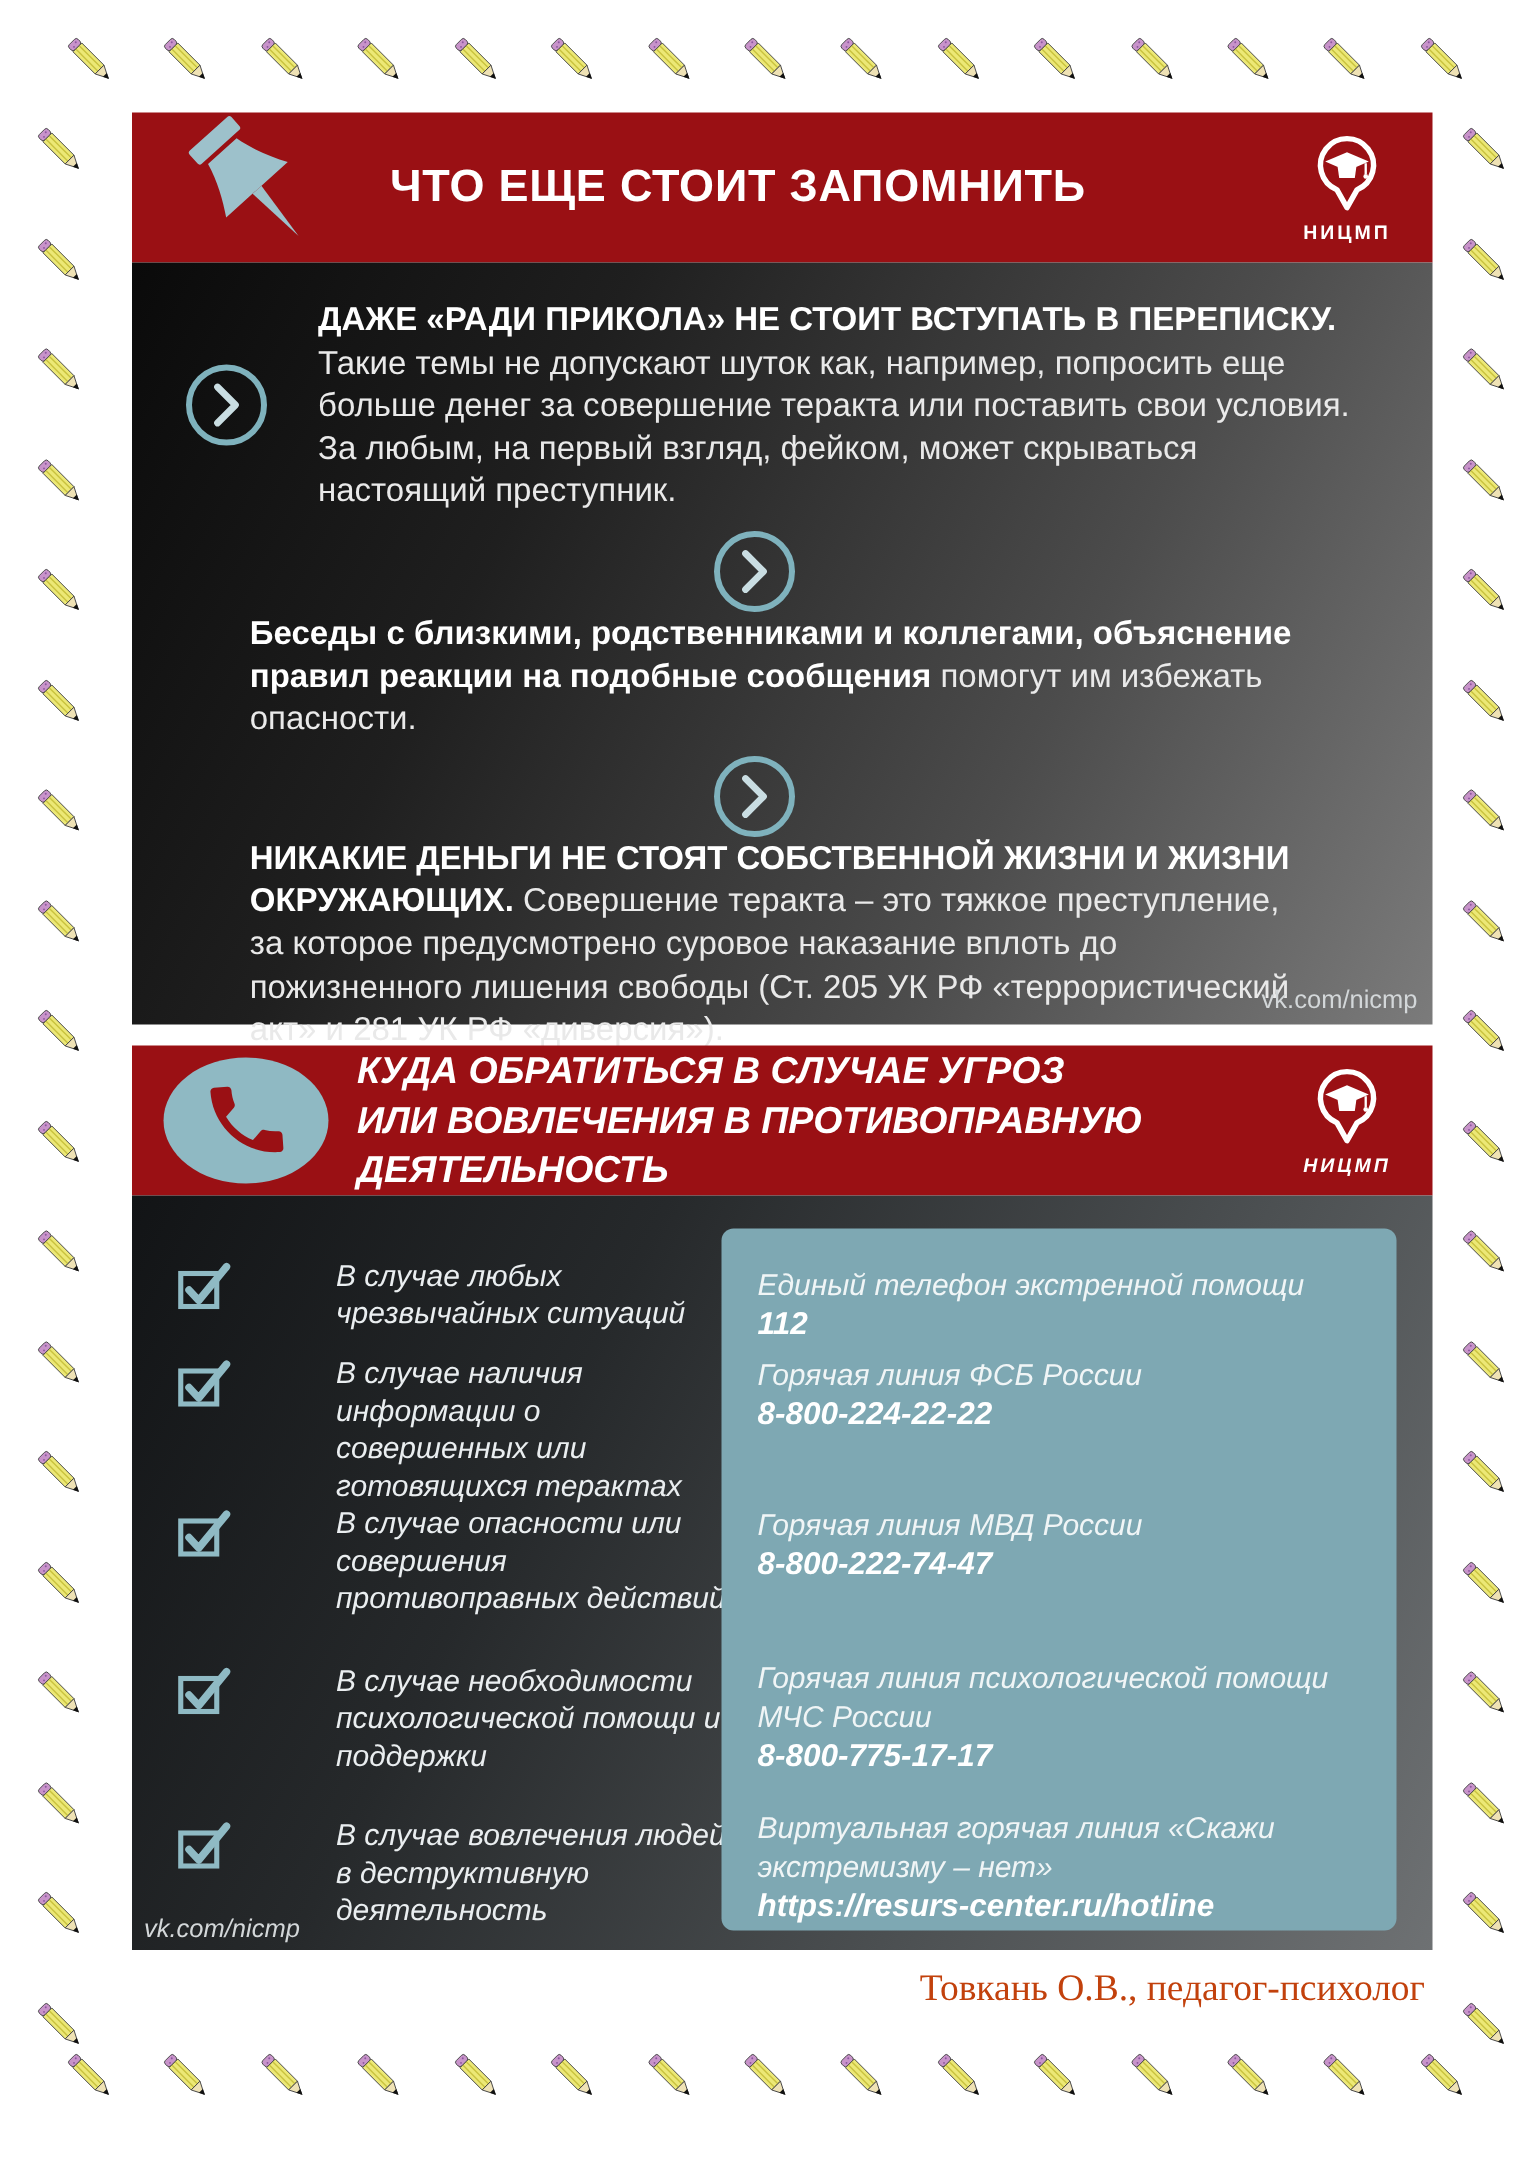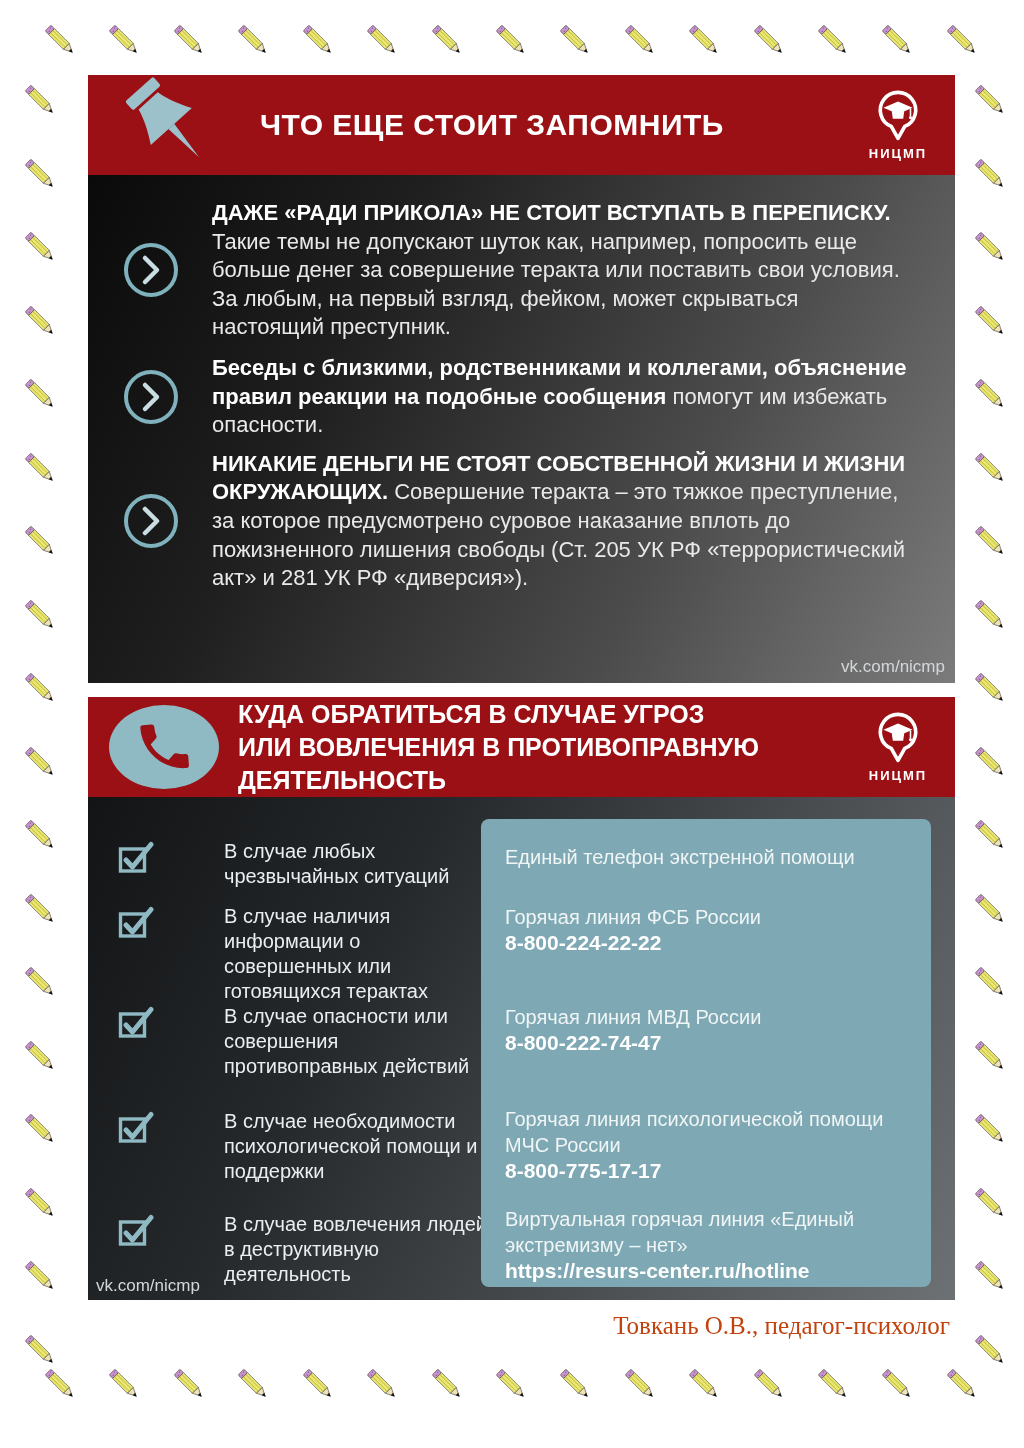--- a/index.html
+++ b/index.html
@@ -11,21 +11,21 @@
   
   .strip { position:absolute; display:flex; justify-content:space-between; pointer-events:none; }
   .strip-top    { left:42px; right:42px; top:34px; height:30px; flex-direction:row; }
   .strip-bottom { left:42px; right:42px; top:1378px; height:30px; flex-direction:row; }
   .strip-left   { left:22px; top:94px; bottom:90px; width:30px; flex-direction:column; }
   .strip-right  { right:22px; top:94px; bottom:90px; width:30px; flex-direction:column; }
   .pencil { width:38px; height:14px; transform:rotate(45deg); flex:0 0 auto; overflow:visible; }
   
   .panel { position:absolute; left:88px; width:867px; }
   .panel-1 { top:75px; height:608px; }
-  .panel-2 { top:697px; height:603px; }
+  .panel-2 { top:697px; height:603px;font-style:italic; }
   .panel-header {
     height:100px; background:#9a1014; display:flex; align-items:center; color:#fff;
   }
   .panel-body {
     position:relative; color:#ececec;
   }
   .body-1 {
     height:508px; padding:24px 40px 0 36px;
     background:linear-gradient(117deg, #0a0a0a 0%, #1f1f1f 30%, #4c4c4c 68%, #7b7b7b 100%);
   }
@@ -34,21 +34,21 @@
     background:linear-gradient(117deg, #121416 0%, #26292b 32%, #4c5052 68%, #6e7173 100%);
   }
   .panel-title { font-size:30px; font-weight:700; letter-spacing:.5px; margin-left:16px; }
   .panel-title-2 { font-size:25px; font-weight:700; line-height:1.32; white-space:pre-line; margin-left:18px; }
   .pushpin { width:148px; height:92px; margin-left:8px; overflow:visible; flex:0 0 auto; }
   .phone-badge { width:112px; height:86px; margin-left:20px; flex:0 0 auto; overflow:visible; }
   .logo { margin-left:auto; margin-right:14px; width:86px; text-align:center; flex:0 0 auto; }
   .logo-text { font-size:13px; font-weight:700; letter-spacing:2px; margin-top:1px; }
   
   .bullet-row { display:flex; align-items:center; }
-  .bullet-row + .bullet-row { margin-top:12px; }
+  .bullet-row + .bullet-row { margin-top:12px;flex-direction:column; }
   .bullet-row.gap-big { margin-top:10px; }
   .chevron-circle {
     width:54px; height:54px; border:4px solid #7fb2bd; border-radius:50%;
     flex:0 0 auto; margin-right:34px; display:flex; align-items:center; justify-content:center;
   }
   .bullet-text { font-size:22px; line-height:1.3; max-width:706px; color:#e9e9e9; }
   .bullet-text strong { color:#ffffff; font-weight:700; }
   
   .case-row { position:absolute; left:30px; display:flex; align-items:flex-start;gap:44px; }
   .case-check { width:36px; height:34px; flex:0 0 auto; margin-right:26px; margin-top:2px; overflow:visible; }
@@ -406,35 +406,36 @@
       <div class="case-row" style="top:415px">
         <svg class="case-check" viewBox="0 0 36 34">
             <use href="#check-shape"></use>
           </svg>
         <div class="case-label">В случае вовлечения людей в деструктивную деятельность</div>
       </div>
 
       <div class="contact-box">
         <div class="contact-entry" style="top:25px">
           <div class="contact-label">Единый телефон экстренной помощи</div>
+          <div class="contact-value">112</div>
         </div>
         <div class="contact-entry" style="top:85px">
           <div class="contact-label">Горячая линия ФСБ России</div>
           <div class="contact-value">8-800-224-22-22</div>
         </div>
         <div class="contact-entry" style="top:185px">
           <div class="contact-label">Горячая линия МВД России</div>
           <div class="contact-value">8-800-222-74-47</div>
         </div>
         <div class="contact-entry" style="top:287px">
           <div class="contact-label">Горячая линия психологической помощи МЧС России</div>
           <div class="contact-value">8-800-775-17-17</div>
         </div>
         <div class="contact-entry" style="top:387px">
-          <div class="contact-label">Виртуальная горячая линия «Единый экстремизму – нет»</div>
+          <div class="contact-label">Виртуальная горячая линия «Скажи экстремизму – нет»</div>
           <div class="contact-value">https://resurs-center.ru/hotline</div>
         </div>
       </div>
 
       <div class="watermark wm-2">vk.com/nicmp</div>
     </div>
   </section>
 
   <div class="attribution">Товкань О.В., педагог-психолог</div>
 </div>

